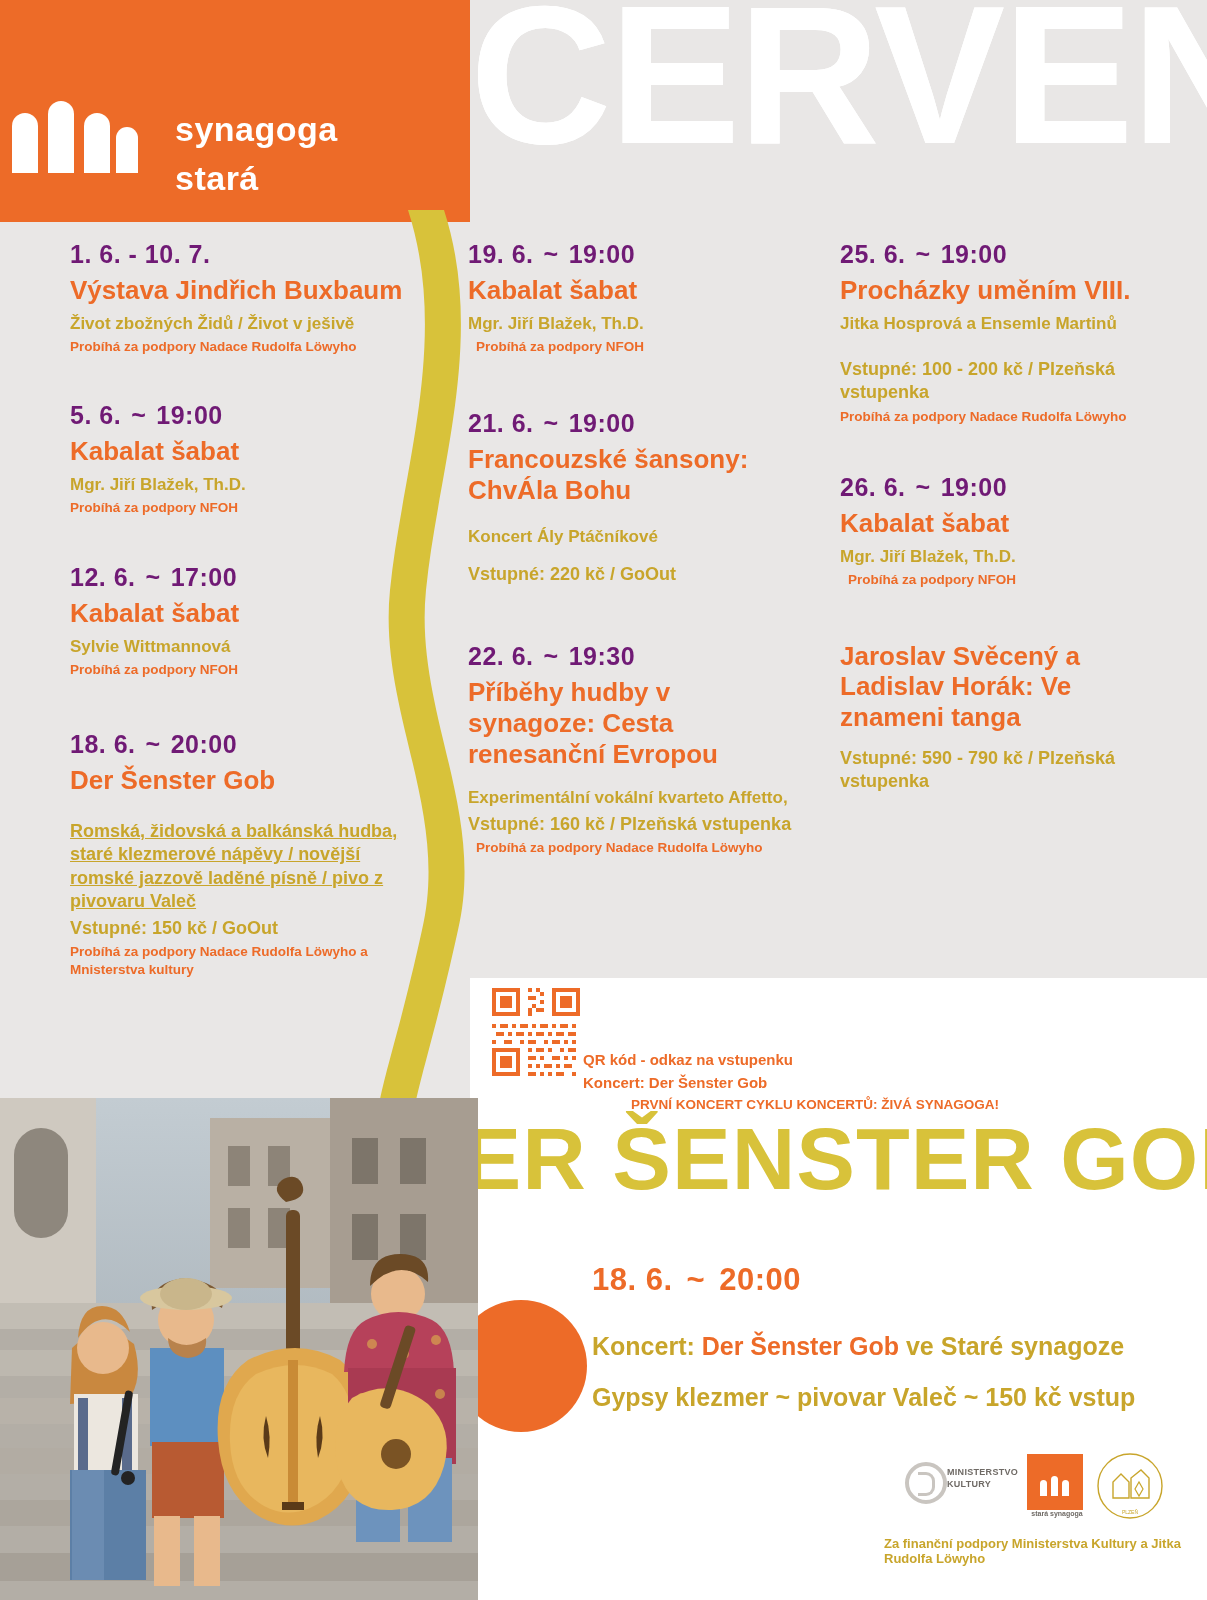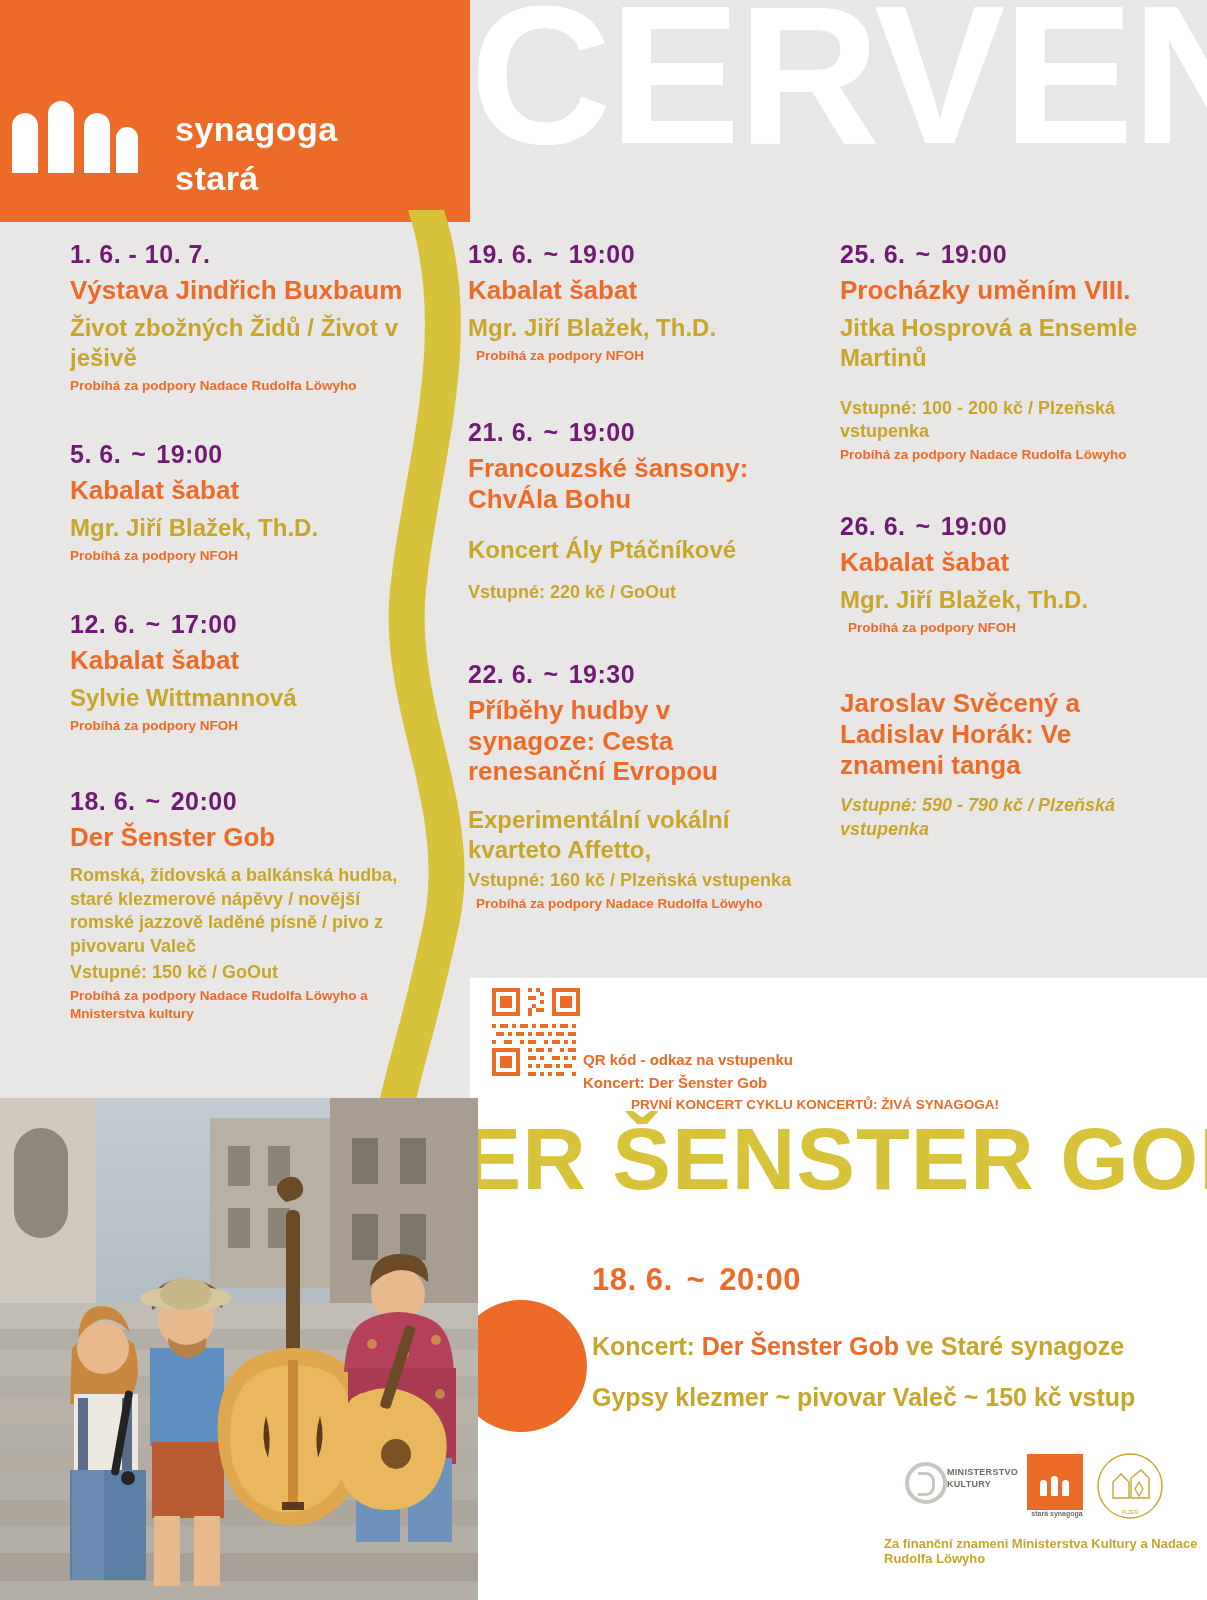--- a/index.html
+++ b/index.html
@@ -104,21 +104,21 @@
   }
   .ev-date .tilde { margin: 0 10px; }
   .ev-title {
     font-size: 26px;
     font-weight: bold;
     color: #ed6b28;
     line-height: 1.18;
     margin-bottom: 7px;
   }
   .ev-sub {
-    font-size: 24px;
+    font-size: 17px;
     color: #c8a52b;
     font-weight: bold;
     line-height: 1.25;
     margin-bottom: 4px;
   }
   .ev-note {
     font-size: 18px;
     color: #c8a52b;
     font-weight: bold;
     line-height: 1.3;
@@ -304,21 +304,21 @@
       <div class="ev-title">Kabalat šabat</div>
       <div class="ev-sub">Sylvie Wittmannová</div>
       <div class="ev-support">Probíhá za podpory NFOH</div>
     </div>
 
     <div class="event" style="margin-top:52px;">
       <div class="ev-date">
         <span>18. 6.</span><span class="tilde">~</span><span>20:00</span>
       </div>
       <div class="ev-title">Der Šenster Gob</div>
-      <div class="ev-note" style="margin-top:12px;">Romská, židovská a balkánská hudba, staré klezmerové nápěvy / novější romské jazzově laděné písně / pivo z pivovaru Valeč</div>
+      <div class="ev-note" style="margin-top:24px;text-decoration:underline;">Romská, židovská a balkánská hudba, staré klezmerové nápěvy / novější romské jazzově laděné písně / pivo z pivovaru Valeč</div>
       <div class="ev-note">Vstupné: 150 kč / GoOut</div>
       <div class="ev-support">Probíhá za podpory Nadace Rudolfa Löwyho a Mnisterstva kultury</div>
     </div>
   </div>
 
   <div class="col col2">
 
     <div class="event">
       <div class="ev-date">
         <span>19. 6.</span><span class="tilde">~</span><span>19:00</span>
@@ -364,21 +364,21 @@
       <div class="ev-date">
         <span>26. 6.</span><span class="tilde">~</span><span>19:00</span>
       </div>
       <div class="ev-title">Kabalat šabat</div>
       <div class="ev-sub">Mgr. Jiří Blažek, Th.D.</div>
       <div class="ev-support indent">Probíhá za podpory NFOH</div>
     </div>
 
     <div class="event" style="margin-top:52px;">
       <div class="ev-title">Jaroslav Svěcený a Ladislav Horák: Ve znameni tanga</div>
-      <div class="ev-note" style="margin-top:14px;font-style:italic;">Vstupné: 590 - 790 kč / Plzeňská vstupenka</div>
+      <div class="ev-note" style="margin-top:14px;">Vstupné: 590 - 790 kč / Plzeňská vstupenka</div>
     </div>
   </div>
 
   <div class="lower-white"></div>
 
   <div class="qr-wrap">
     <svg width="88" height="88" viewBox="0 0 22 22">
       <rect width="22" height="22" fill="#ffffff"></rect>
       <g fill="#ed6b28">
         <rect x="0" y="0" width="7" height="7"></rect>
@@ -575,15 +575,15 @@
     <div class="ss-caption">stará synagoga</div>
     <svg class="plzen-logo" viewBox="0 0 70 68">
       <circle cx="35" cy="34" r="32" fill="none" stroke="#c8a52b" stroke-width="1.4"></circle>
       <path d="M18 46 L18 30 L26 22 L34 30 L34 46 Z" fill="none" stroke="#c8a52b" stroke-width="1.4"></path>
       <path d="M36 46 L36 26 L46 18 L54 26 L54 46 Z" fill="none" stroke="#c8a52b" stroke-width="1.4"></path>
       <path d="M44 30 l4 7 l-4 7 l-4 -7 z M44 30 l-4 7 l4 7 l4 -7 z" fill="none" stroke="#c8a52b" stroke-width="1.2"></path>
       <text x="35" y="62" font-size="5" text-anchor="middle" fill="#c8a52b" font-family="Liberation Sans, sans-serif">PLZEŇ</text>
     </svg>
   </div>
 
-  <div class="footer-note">Za finanční znameni Ministerstva Kultury a Nadace Rudolfa Löwyho</div>
+  <div class="footer-note">Za finanční podpory Ministerstva Kultury a Jitka Rudolfa Löwyho</div>
 
 </div>
 
 </body></html>

